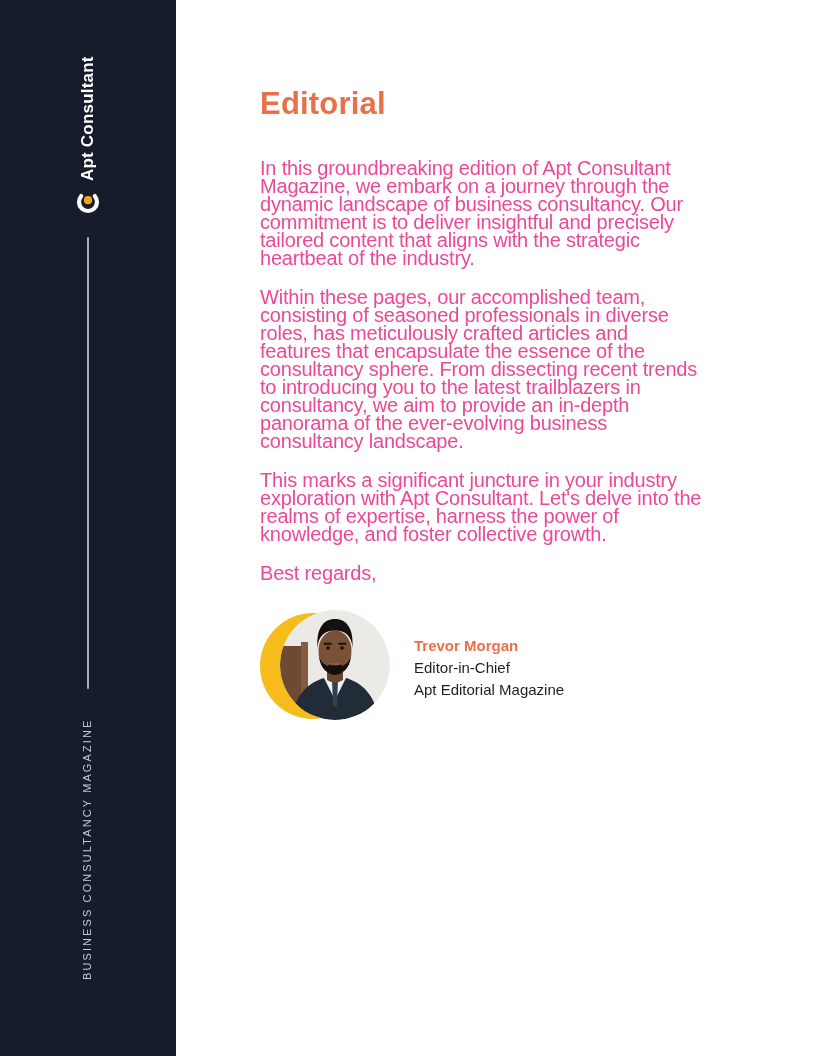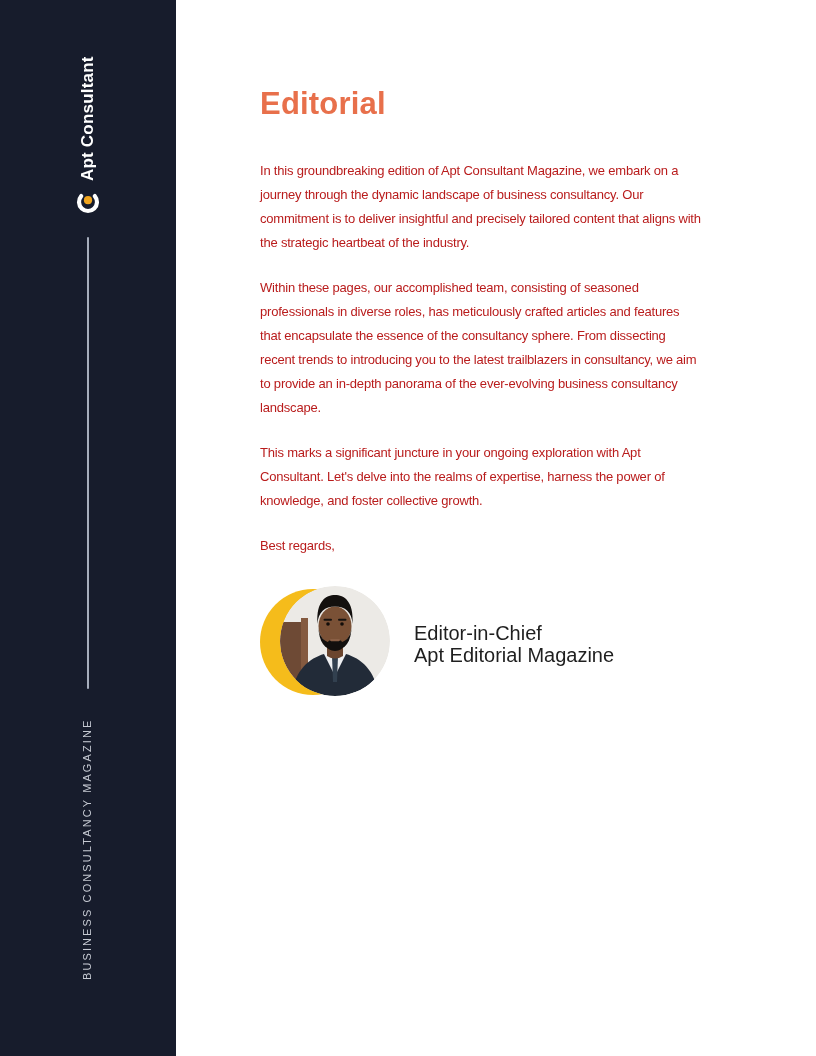--- a/index.html
+++ b/index.html
@@ -75,24 +75,24 @@
   .page-title {
     margin: 0 0 37px 0;
     font-size: 31px;
     font-weight: bold;
     letter-spacing: 0.2px;
     color: #e8704b;
   }
   .body-par {
     width: 442px;
     margin: 0 0 21px 0;
-    font-size: 13px;
-    line-height: 24px;
+    font-size: 20px;
+    line-height: 18px;
     letter-spacing: -0.2px;
-    color: #b91c1c;
+    color: #ec4899;
   }
   .closing { margin-bottom: 0; }
 
   .signature {
     margin-top: 28px;
     display: flex;
     align-items: center;
   }
   .avatar-wrap {
     position: relative;
@@ -116,21 +116,21 @@
   }
   .sig-text { padding-top: 2px; }
   .sig-name {
     color: #e8704b;
     font-size: 15px;
     font-weight: bold;
     line-height: 22px;
   }
   .sig-role, .sig-org {
     color: #1f1f1f;
-    font-size: 20px;
+    font-size: 15px;
     line-height: 22px;
   }
 </style>
 </head>
 <body>
 
 <div class="page">
 
   <aside class="sidebar">
 
@@ -151,21 +151,21 @@
     </div>
 
   </aside>
 
   <main class="main">
 
     <h1 class="page-title">Editorial</h1>
 
     <p class="body-par">In this groundbreaking edition of Apt Consultant Magazine, we embark on a journey through the dynamic landscape of business consultancy. Our commitment is to deliver insightful and precisely tailored content that aligns with the strategic heartbeat of the industry.</p>
     <p class="body-par">Within these pages, our accomplished team, consisting of seasoned professionals in diverse roles, has meticulously crafted articles and features that encapsulate the essence of the consultancy sphere. From dissecting recent trends to introducing you to the latest trailblazers in consultancy, we aim to provide an in-depth panorama of the ever-evolving business consultancy landscape.</p>
-    <p class="body-par">This marks a significant juncture in your ongoing exploration with Apt Consultant. Let's delve into the realms of expertise, harness the power of knowledge, and foster collective growth.</p>
+    <p class="body-par">This marks a significant juncture in your industry exploration with Apt Consultant. Let's delve into the realms of expertise, harness the power of knowledge, and foster collective growth.</p>
 
     <p class="body-par closing">Best regards,</p>
 
     <div class="signature">
 
       <div class="avatar-wrap">
         <div class="avatar-yellow"></div>
         <svg class="avatar-photo" viewBox="0 0 110 110" aria-hidden="true">
           <defs>
             <clipPath id="photo-clip">
@@ -187,20 +187,21 @@
             <rect x="50" y="53" width="10" height="2.2" rx="1.1" fill="#8a5f45"></rect>
             <circle cx="48" cy="38" r="1.8" fill="#120d0a"></circle>
             <circle cx="62" cy="38" r="1.8" fill="#120d0a"></circle>
             <rect x="43.5" y="32.8" width="8.5" height="2" rx="1" fill="#171310"></rect>
             <rect x="58" y="32.8" width="8.5" height="2" rx="1" fill="#171310"></rect>
           </g>
         </svg>
       </div>
 
       <div class="sig-text">
+        <div class="sig-name">Trevor Morgan</div>
         <div class="sig-role">Editor-in-Chief</div>
         <div class="sig-org">Apt Editorial Magazine</div>
       </div>
 
     </div>
 
   </main>
 
 </div>
 

